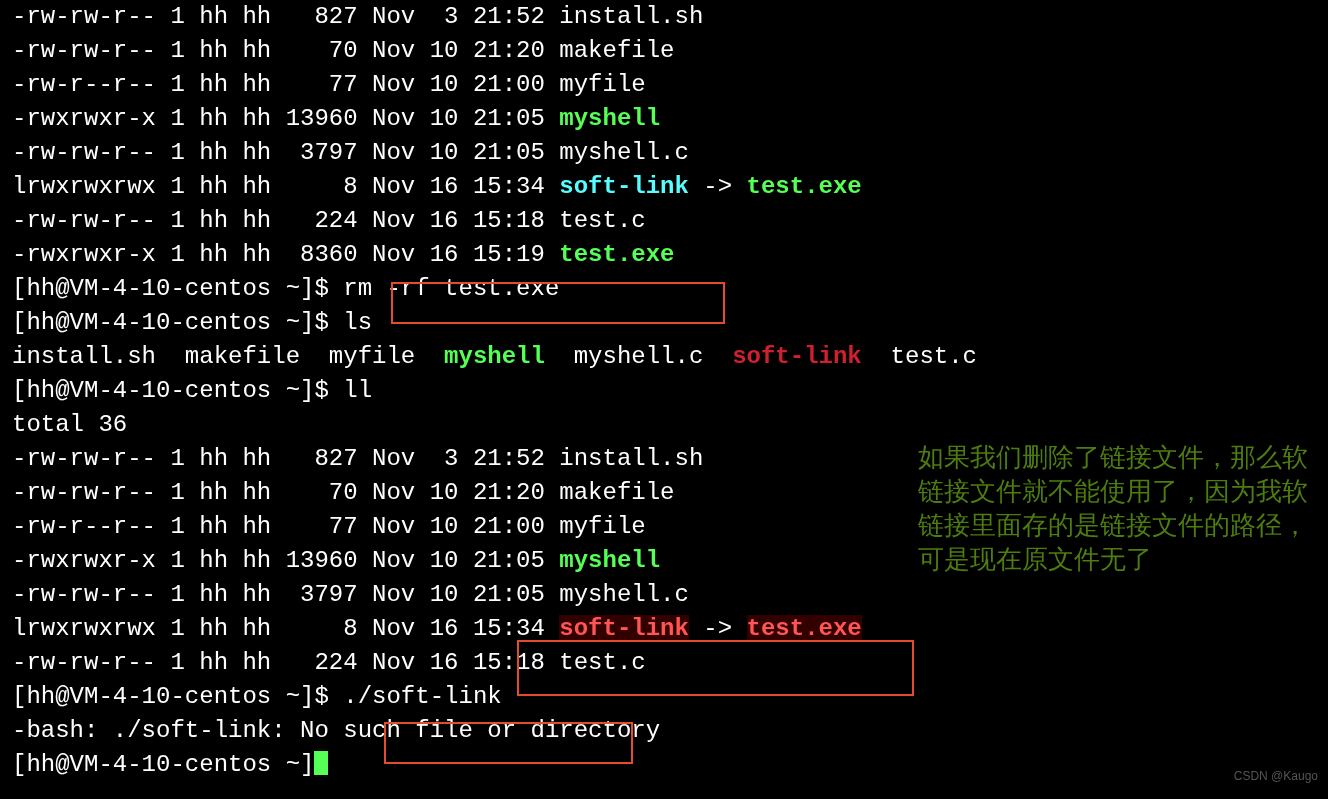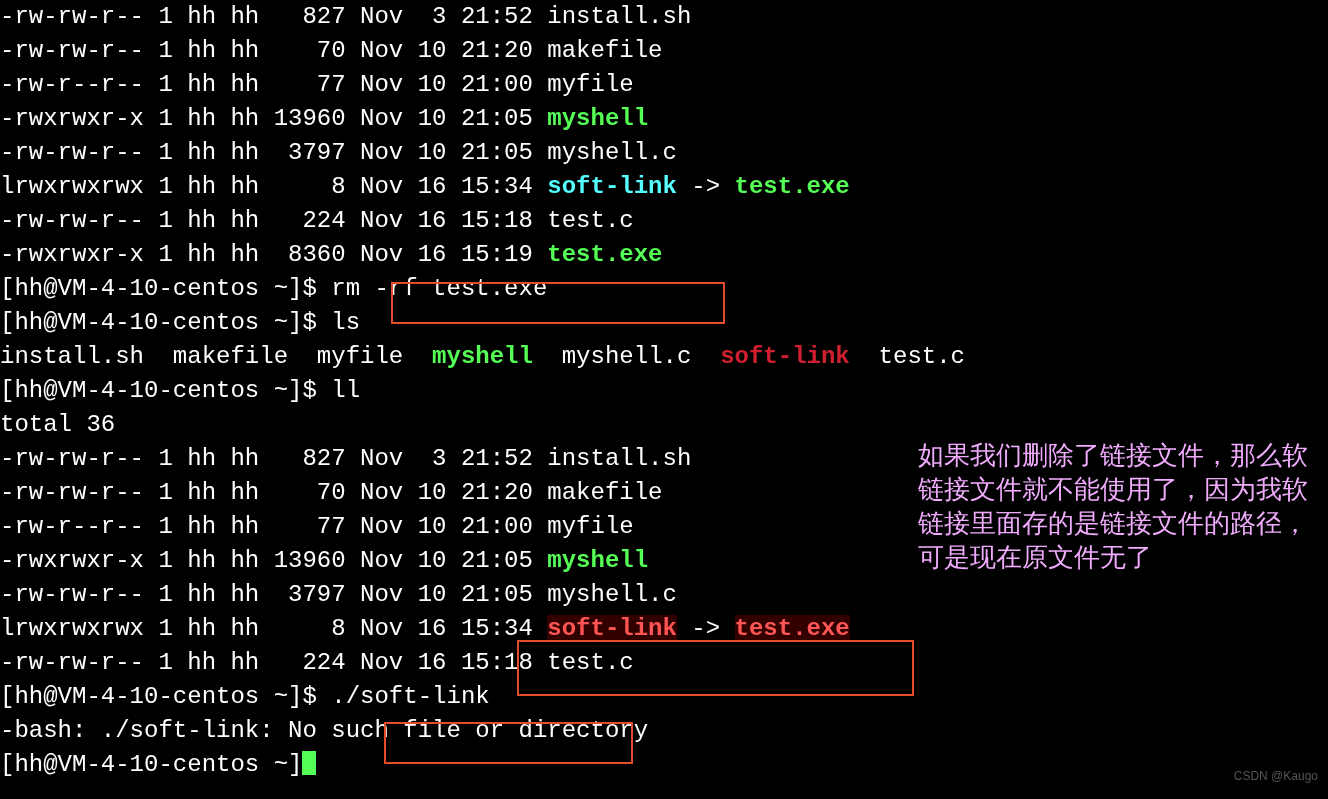--- a/index.html
+++ b/index.html
@@ -11,37 +11,38 @@
     font-size: 24px;
     line-height: 34px;
     width: 1328px;
     height: 799px;
     overflow: hidden;
     position: relative;
   }
   .terminal {
     white-space: pre;
     position: relative;
+    padding-left: 12px;
   }
   .line {
     white-space: pre;
   }
   .exec   { color: #55ff55; font-weight: bold; }
   .link   { color: #55ffff; font-weight: bold; }
   .redbg  { color: #ff5555; font-weight: bold; background: #330000; }
   .broken { color: #d02030; font-weight: bold; }
   .annotation {
     position: absolute;
     right: 20px;
     top: 440px;
     width: 390px;
-    color: #f0abfc;
+    color: #4d7c0f;
     font-size: 26px;
     line-height: 34px;
-    font-family: Liberation Mono, monospace;
+    font-family: Liberation Sans, sans-serif;
     white-space: normal;
   }
   .redbox {
     position: absolute;
     border: 2px solid #e34d2d;
     background: transparent;
     pointer-events: none;
   }
   .cursor {
     display: inline-block;

